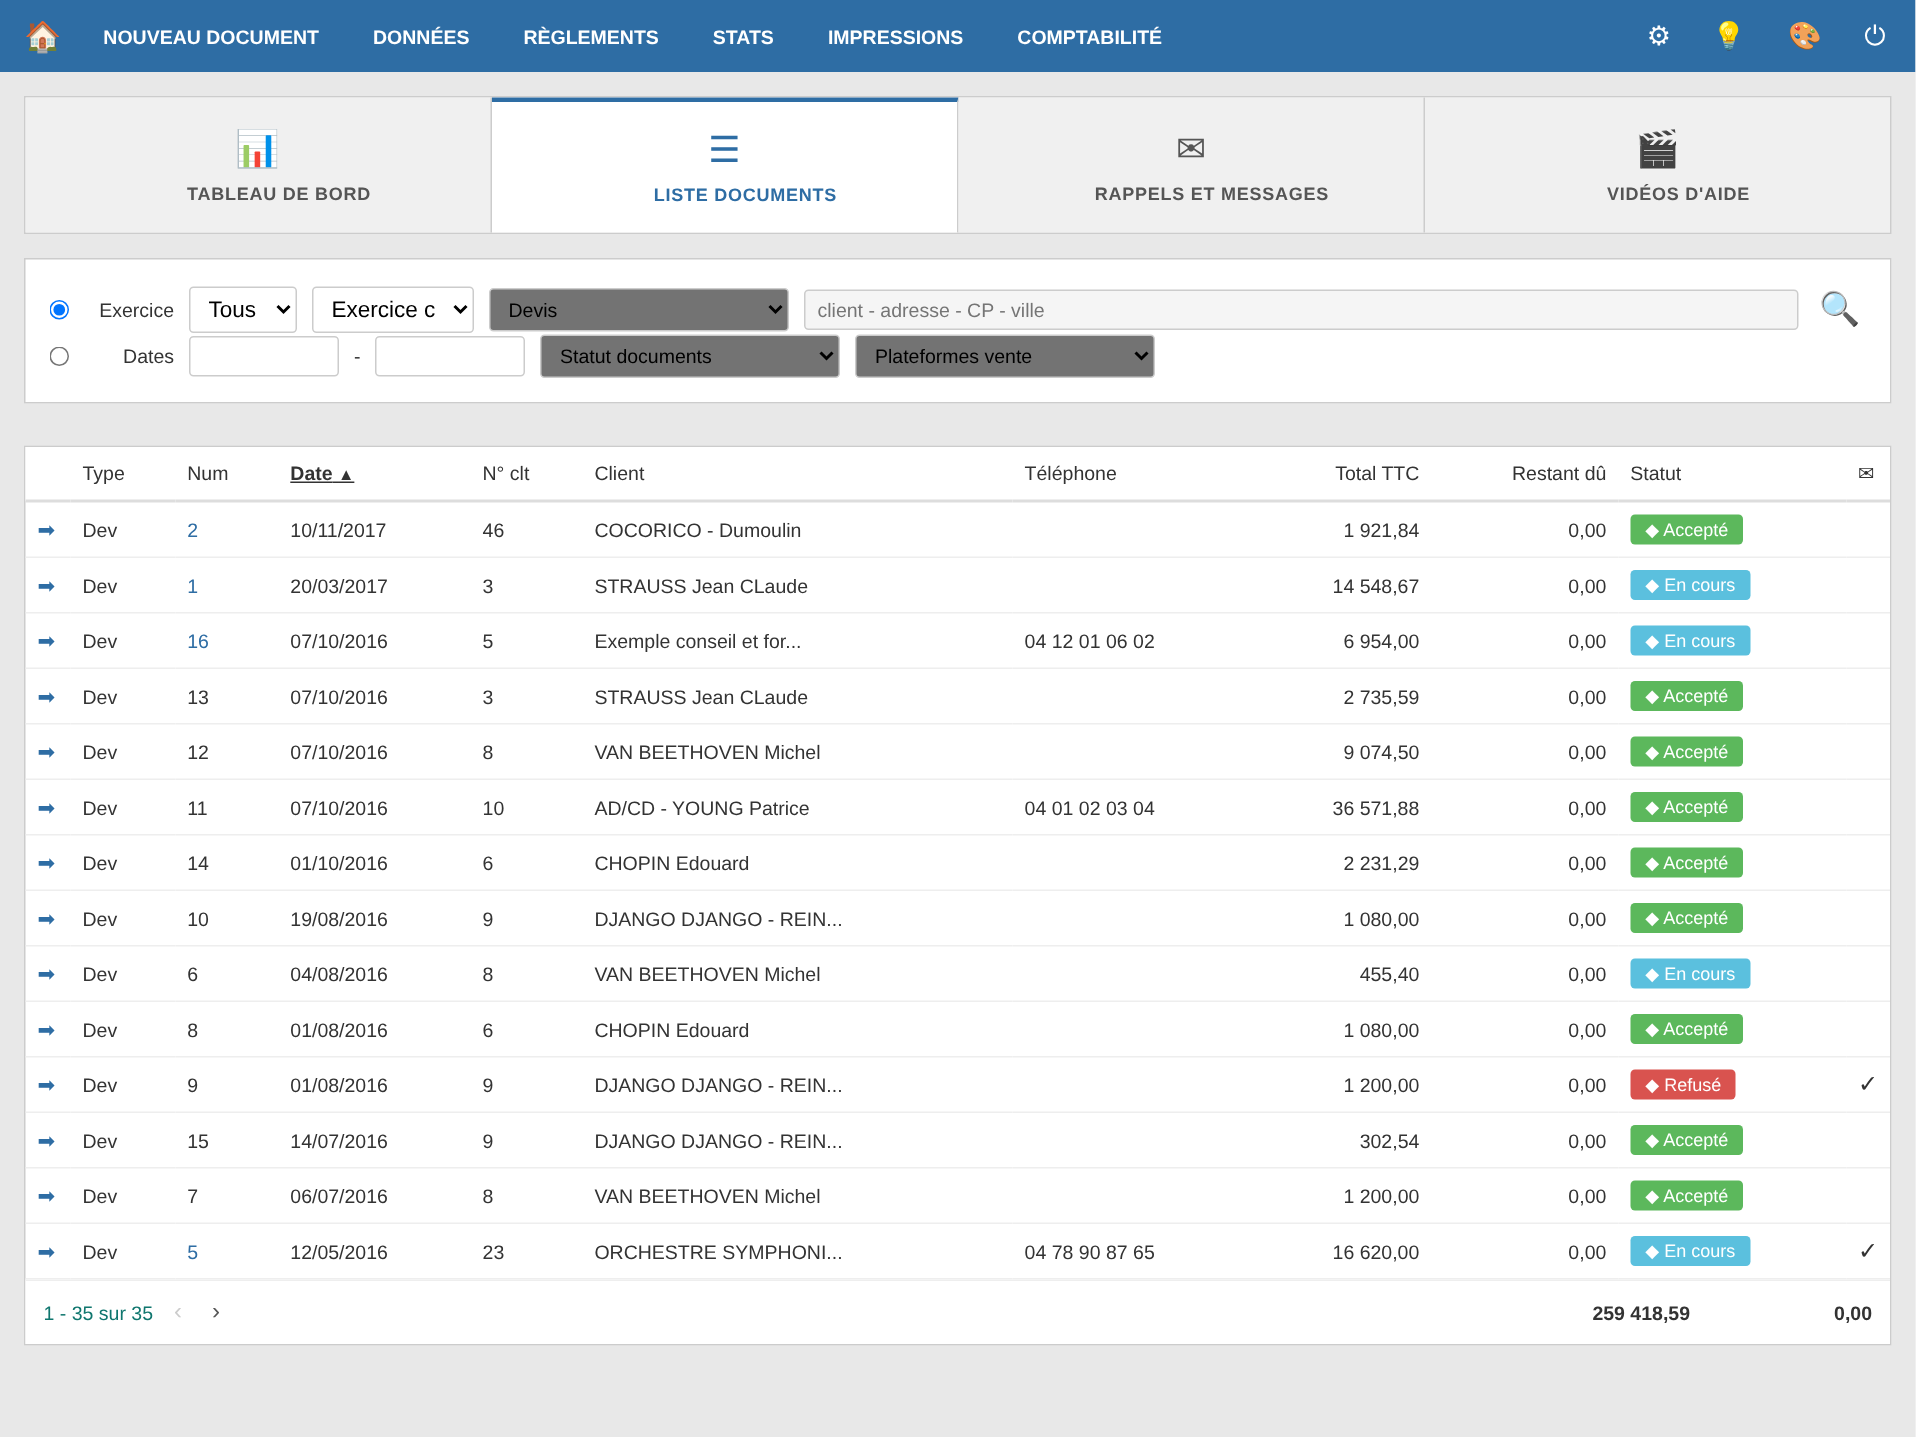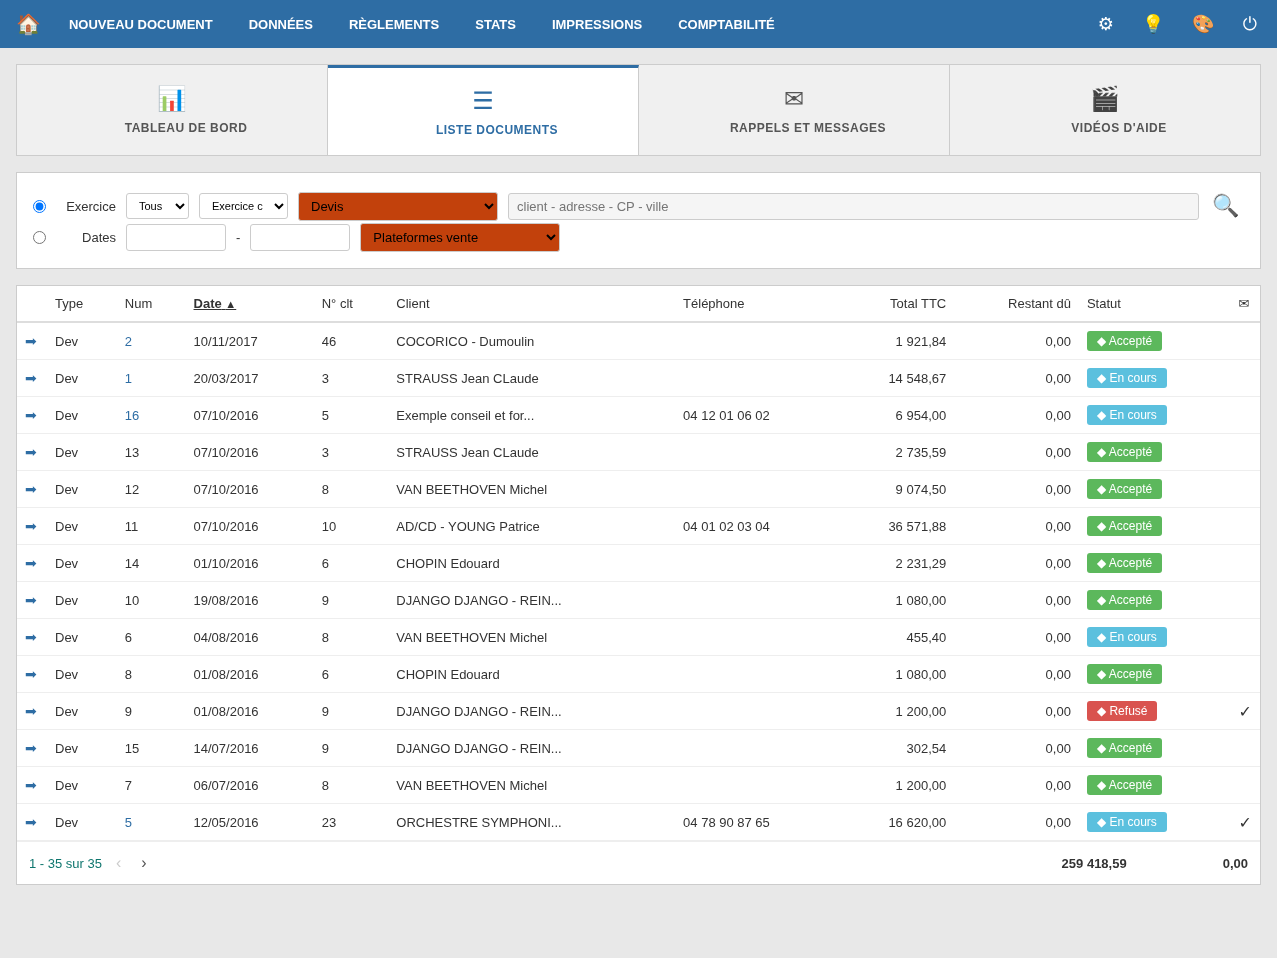--- a/index.html
+++ b/index.html
@@ -78,42 +78,42 @@
       font-weight: bold;
       letter-spacing: 0.5px;
       margin-left: 28px;
     }
 
     
     .filter-panel {
       background: #fff;
       border: 1px solid #ccc;
       padding: 16px;
-      margin-bottom: 16px;
+      margin-bottom: 28px;
     }
     .filter-label {
       font-size: 13px;
       color: #333;
       min-width: 60px;
       text-align: right;
     }
     .filter-select {
       padding: 5px 8px;
       border: 1px solid #ccc;
       border-radius: 3px;
-      font-size: 11px;
+      font-size: 15px;
       background: #fff;
       cursor: pointer;
     }
     .filter-select-large {
       padding: 5px 8px;
       border: 1px solid #ccc;
       border-radius: 3px;
       font-size: 13px;
-      background: #c2410c;
+      background: #737373;
       cursor: pointer;
       min-width: 200px;
     }
     .filter-input {
       padding: 5px 8px;
       border: 1px solid #ccc;
       border-radius: 3px;
       font-size: 13px;
       background: #f5f5f5;
       flex: 1;
@@ -293,20 +293,23 @@
         <span>🔍</span>
       </button>
     </div>
     <div class="filter-main-row">
       <input type="radio" name="filter-type" style="">
       <span class="filter-label">Dates</span>
       <input type="text" class="filter-date" style="">
       <span>-</span>
       <input type="text" class="filter-date" style="">
       <select class="filter-select-large">
+        <option>Statut documents</option>
+      </select>
+      <select class="filter-select-large">
         <option>Plateformes vente</option>
       </select>
     </div>
   </div>
 
   <div class="table-container">
     <table>
       <thead>
         <tr>
           <th style="width:30px;"></th>

